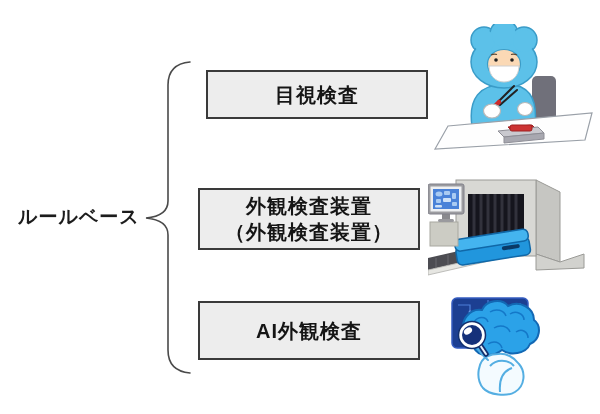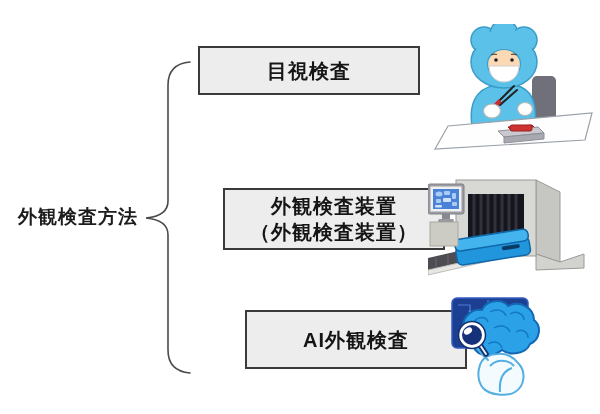--- a/index.html
+++ b/index.html
@@ -12,34 +12,34 @@
     font-size:19px;font-weight:bold;letter-spacing:1px;color:#1c1c1c;white-space:nowrap;
   }
   .brace-svg{position:absolute;left:140px;top:55px;}
   .method-box{
     position:absolute;left:198px;width:218px;
     background:#ededed;border:2px solid #3a3a3a;
     display:flex;flex-direction:column;align-items:center;justify-content:center;
     font-size:20px;font-weight:bold;letter-spacing:1px;color:#151515;
     line-height:26px;text-align:center;
   }
-  .box-1{top:46px;height:45px;}
-  .box-2{top:188px;height:58px;margin-left:25px;}
-  .box-3{top:310px;height:55px;margin-left:47px;}
+  .box-1{top:70px;height:45px;margin-left:8px;}
+  .box-2{top:188px;height:58px;}
+  .box-3{top:301px;height:55px;}
   .illu{position:absolute;}
   .illu-1{left:432px;top:24px;}
   .illu-2{left:428px;top:178px;}
   .illu-3{left:448px;top:294px;}
 </style>
 </head>
 <body>
 
 <div id="canvas">
 
-  <div class="root-label">外観検査方法</div>
+  <div class="root-label">ルールベース</div>
 
   <svg class="brace-svg" width="56" height="325" viewBox="0 0 56 325">
     <path d="M50,7 Q28,9 28,30 L28,146 Q28,161 6,163 Q28,165 28,180 L28,295 Q28,316 50,318" fill="none" stroke="#4a4a4a" stroke-width="1.6" stroke-linecap="round"></path>
   </svg>
 
   <div class="method-box box-1">
     <span>目視検査</span>
   </div>
 
   <div class="method-box box-2">

